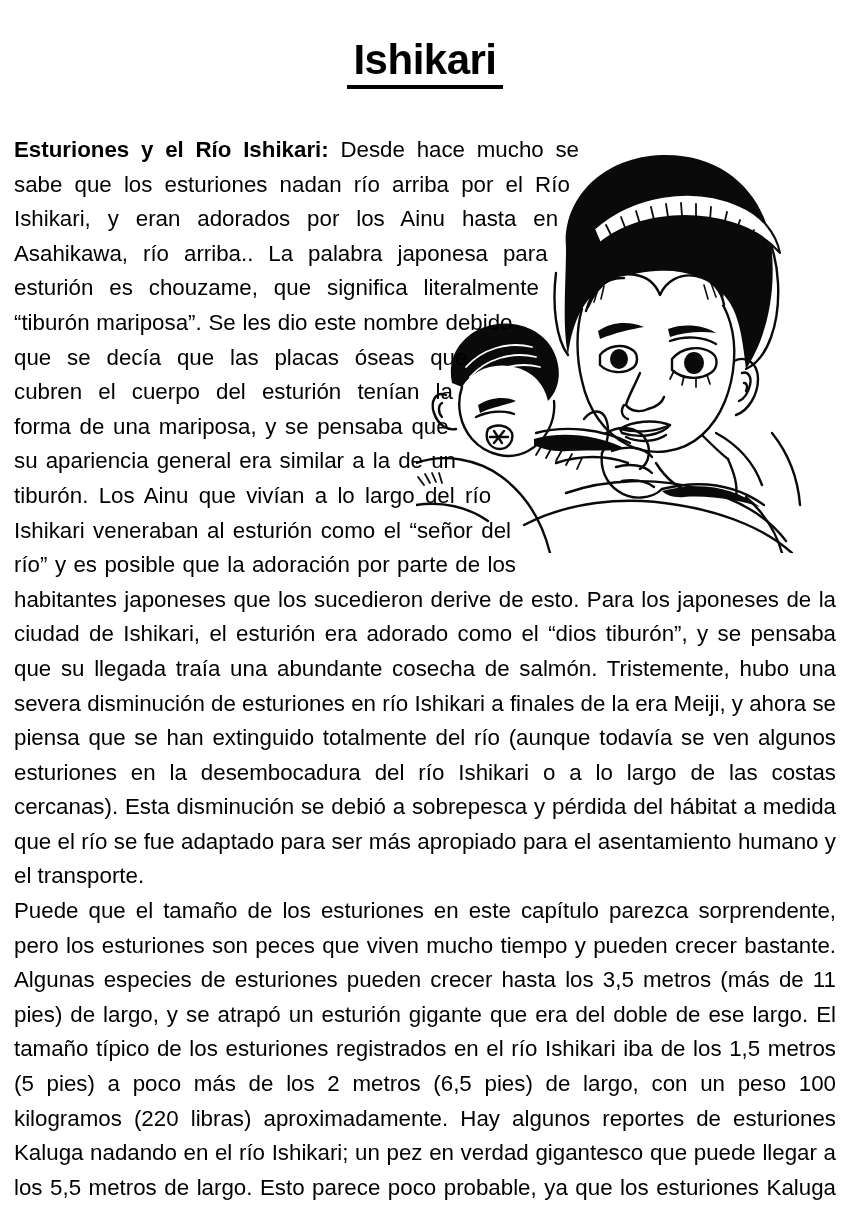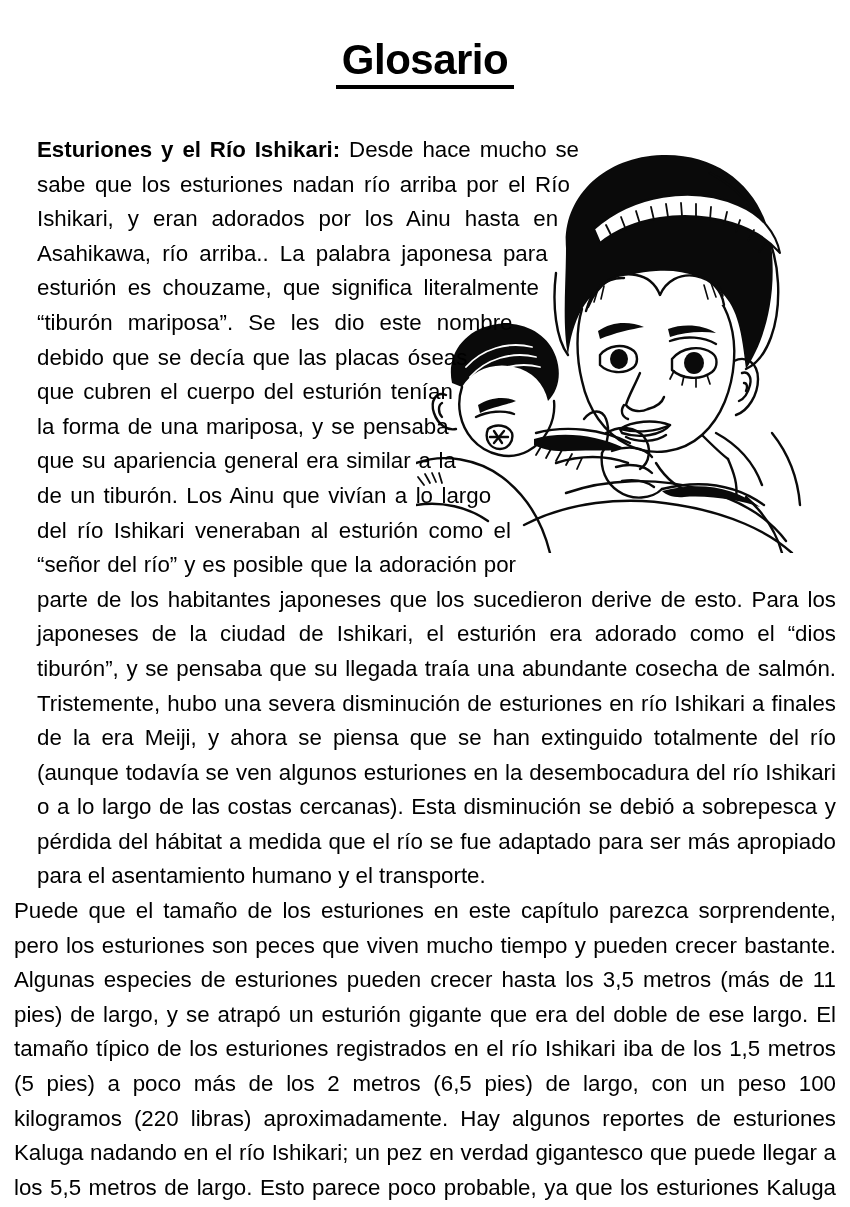--- a/index.html
+++ b/index.html
@@ -67,29 +67,29 @@
   .para {
     font-size: 22.3px;
     line-height: 34.6px;
     text-align: justify;
     text-justify: inter-word;
     margin: 0;
     hyphens: manual;
   }
   .para + .para { margin-top: 0; }
   .lead-in { font-weight: bold; }
-  .wrap-host { position: relative; margin-left: 23px; }
+  .wrap-host { position: relative; }
 </style>
 </head>
 <body>
 
 <div class="page">
 
   <div class="title-block">
-    <span class="doc-title">Glosario</span>
+    <span class="doc-title">Ishikari</span>
   </div>
 
   <div class="body-col">
 
     <div class="para wrap-host">
 
       <div class="illustration">
         <svg viewBox="0 0 420 420" xmlns="http://www.w3.org/2000/svg" aria-hidden="true">
           <g fill="none" stroke="#0a0a0a" stroke-width="2.4" stroke-linecap="round" stroke-linejoin="round">
 

